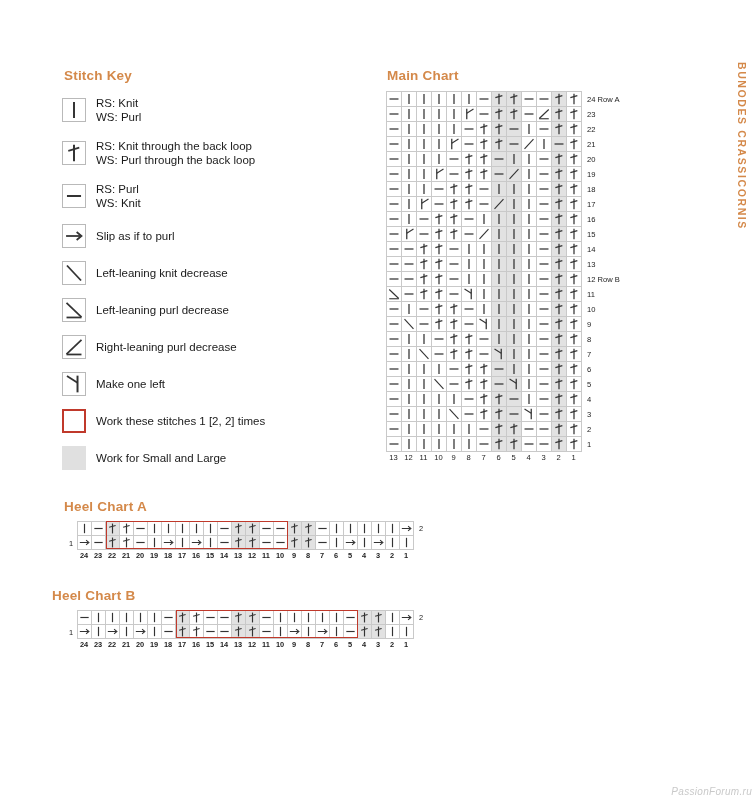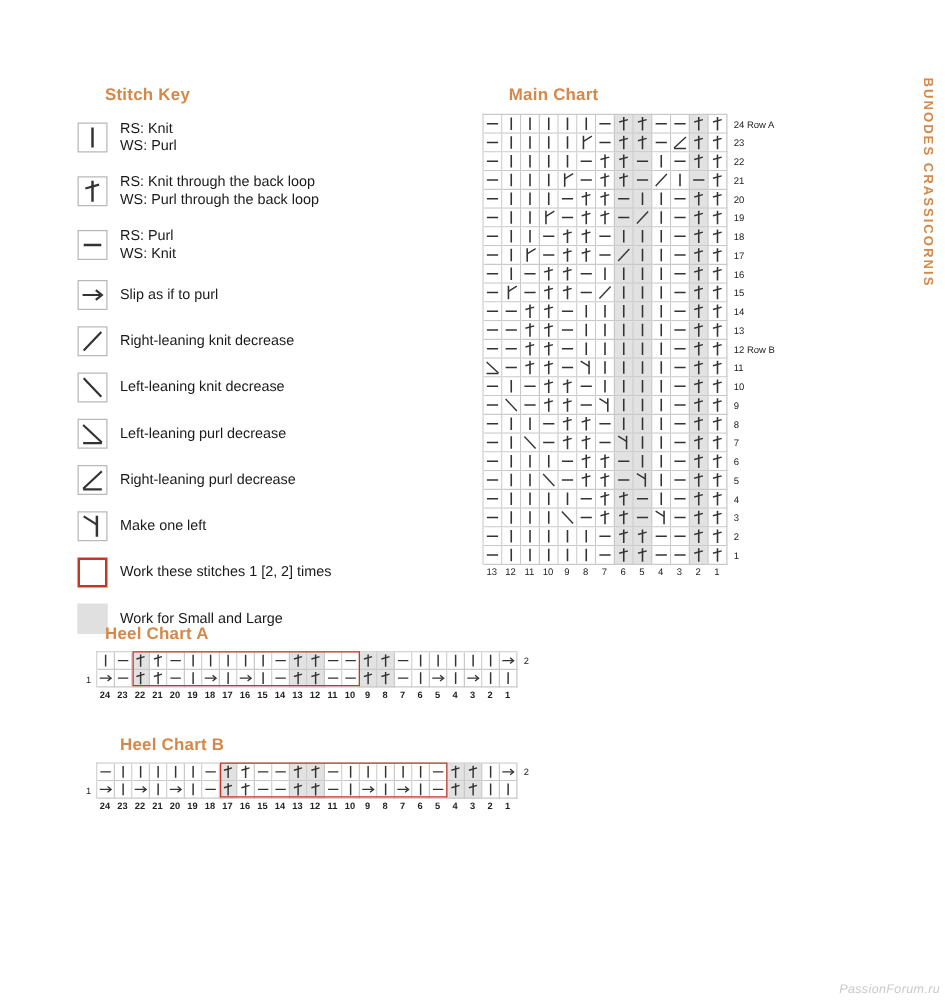--- a/index.html
+++ b/index.html
@@ -10,26 +10,25 @@
   }
   .page{position:relative;width:756px;height:800px;}
 
   
   .section-title{
     position:absolute;
     color:#d4894a;
     font-size:13.5px;
     font-weight:bold;
     letter-spacing:.2px;
-    margin-left:20px;
   }
   #stitch-key-title{left:64px;top:68px;}
   #main-chart-title{left:387px;top:68px;}
   #heel-a-title{left:64px;top:499px;}
-  #heel-b-title{left:76px;top:588px;}
+  #heel-b-title{left:52px;top:588px;}
 
   
   #stitch-key{position:absolute;left:62px;top:92px;width:310px;}
   .key-row{display:flex;align-items:center;margin-bottom:7px;height:30px;}
   .key-row.tall{height:36px;}
   .key-cell{
     width:24px;height:24px;flex:0 0 24px;
     border:1px solid #b9b9b9;background:#fff;
     position:relative;box-sizing:border-box;
   }
@@ -185,28 +184,20 @@
         <div class="key-cell">
           <svg class="gl" viewBox="0 0 100 100" preserveAspectRatio="none">
             <use href="#sym-slip"></use>
           </svg>
         </div>
         <div class="key-label">Slip as if to purl</div>
       </div>
       <div class="key-row">
         <div class="key-cell">
           <svg class="gl" viewBox="0 0 100 100" preserveAspectRatio="none">
-            <use href="#sym-k-dec-right"></use>
-          </svg>
-        </div>
-        <div class="key-label">Right-leaning knit decrease</div>
-      </div>
-      <div class="key-row">
-        <div class="key-cell">
-          <svg class="gl" viewBox="0 0 100 100" preserveAspectRatio="none">
             <use href="#sym-k-dec-left"></use>
           </svg>
         </div>
         <div class="key-label">Left-leaning knit decrease</div>
       </div>
       <div class="key-row">
         <div class="key-cell">
           <svg class="gl" viewBox="0 0 100 100" preserveAspectRatio="none">
             <use href="#sym-p-dec-left"></use>
           </svg>

